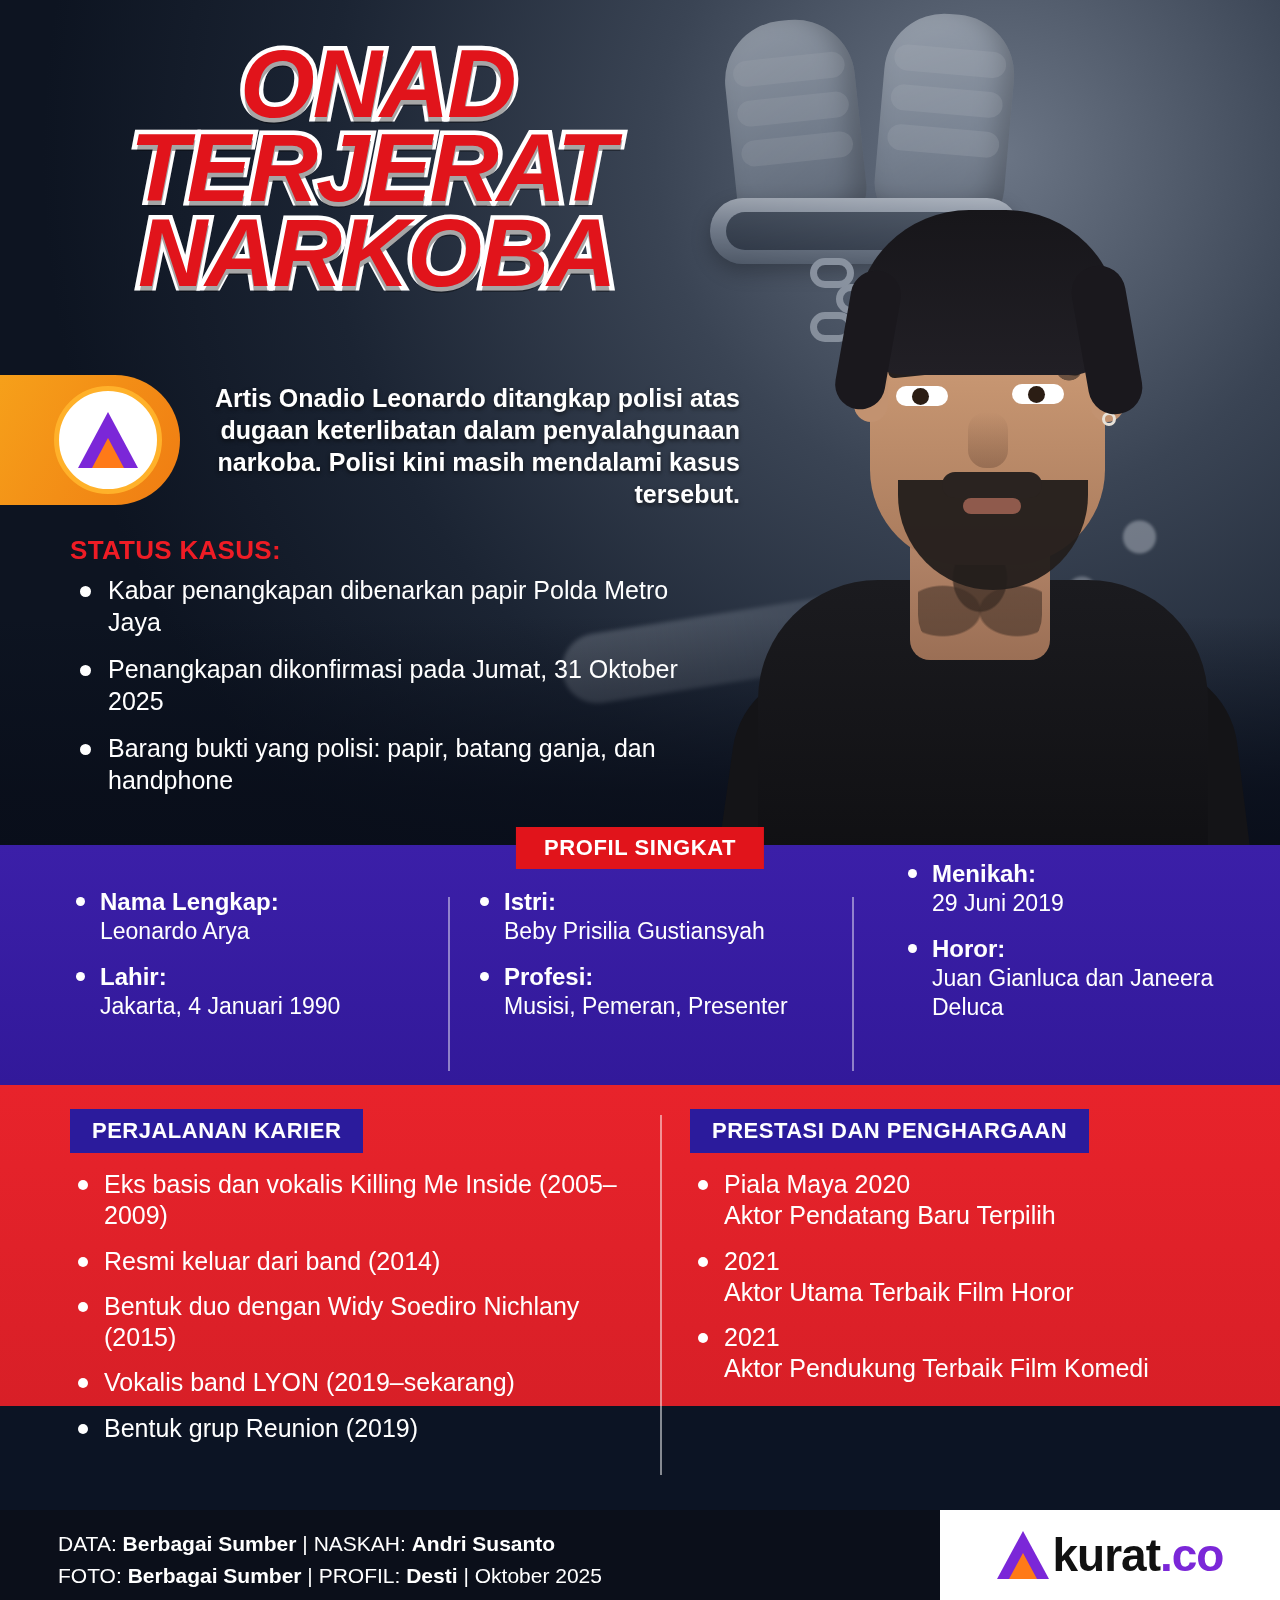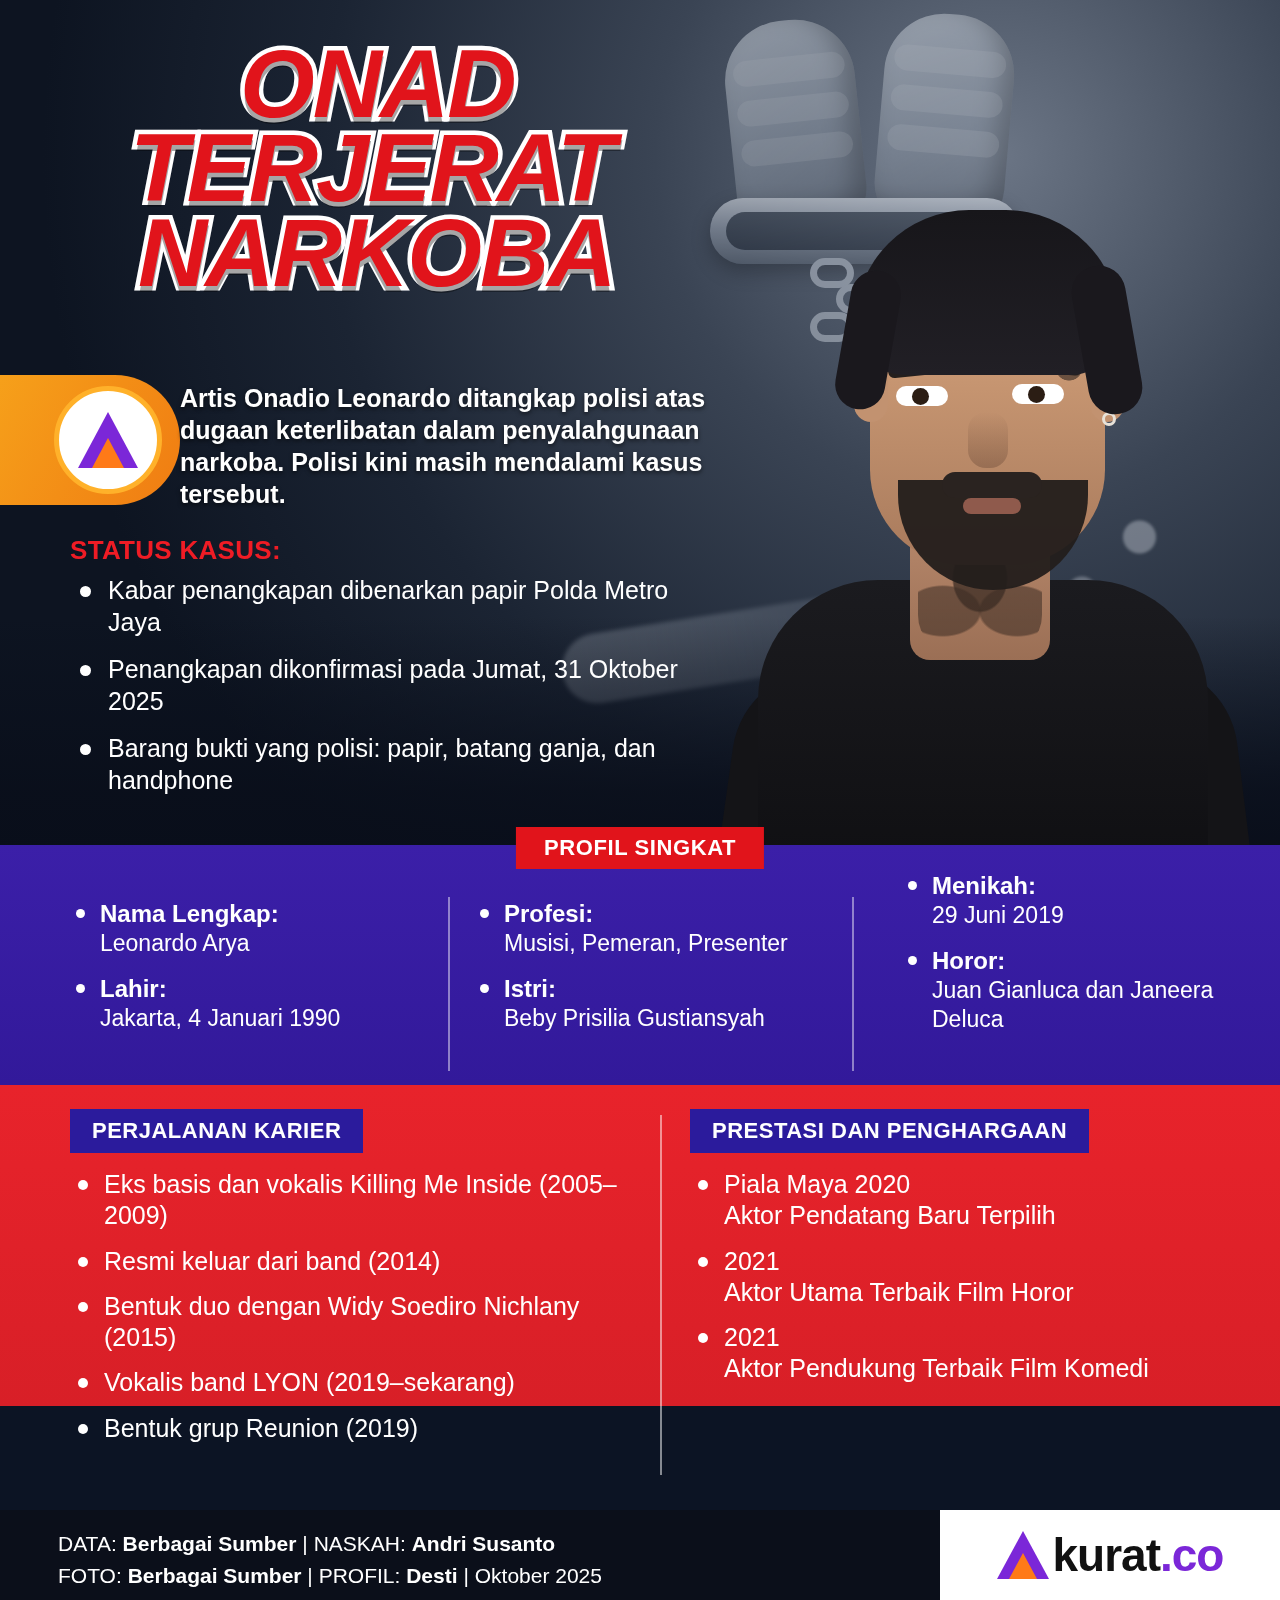--- a/index.html
+++ b/index.html
@@ -170,21 +170,21 @@
   .logo-a:after {
     content:""; position:absolute; left:14px; bottom:0;
     border-left:16px solid transparent; border-right:16px solid transparent;
     border-bottom:30px solid #ff7a18;
   }
 
   
   .lead {
     position:absolute; left:180px; top:382px; width:560px;
     color:#ffffff; font-size:25px; font-weight:bold; line-height:1.28;
-    text-align:left; text-shadow:0 2px 4px rgba(0,0,0,.6);
+    text-align:right; text-shadow:0 2px 4px rgba(0,0,0,.6);
   }
 
   
   .status-title {
     position:absolute; left:70px; top:535px;
     color:#ef1c25; font-size:26px; font-weight:bold; letter-spacing:.3px;
   }
   .status-list { position:absolute; left:72px; top:575px; width:620px; }
   .status-list li {
     list-style:none; position:relative; padding-left:36px; margin-bottom:16px;
@@ -206,21 +206,21 @@
     padding:8px 28px; letter-spacing:.6px;
   }
   .profil-cols { position:absolute; left:0; top:42px; width:1280px; height:190px; display:flex; }
   .pcol { flex:1; padding:0 26px; position:relative; }
   .pcol + .pcol:before {
     content:""; position:absolute; left:0; top:10px; bottom:6px; width:2px;
     background:rgba(255,255,255,.45);
   }
   .pcol ul { list-style:none; }
   .pcol li { position:relative; padding-left:30px; margin-bottom:16px;
-    color:#ffffff; font-size:23px; line-height:1.25;margin-top:12px; }
+    color:#ffffff; font-size:23px; line-height:1.25; }
   .pcol li:before { content:""; position:absolute; left:6px; top:10px;
     width:9px; height:9px; background:#fff; border-radius:50%; }
   .pcol li b { font-size:24px; }
   .pcol-1 { padding-left:70px; }
   .pcol-3 { padding-left:50px; }
   .pcol-3 ul { margin-top:-28px; }
 
   
   .red {
     position:absolute; left:0; top:1085px; width:1280px; height:321px;
@@ -355,26 +355,26 @@
           </li>
           <li>
             <b>Lahir:</b><br>
             <span>Jakarta, 4 Januari 1990</span>
           </li>
         </ul>
       </div>
       <div class="pcol pcol-2">
         <ul>
           <li>
+            <b>Istri:</b><br>
+            <span>Beby Prisilia Gustiansyah</span>
+          </li>
+          <li>
             <b>Profesi:</b><br>
             <span>Musisi, Pemeran, Presenter</span>
-          </li>
-          <li>
-            <b>Istri:</b><br>
-            <span>Beby Prisilia Gustiansyah</span>
           </li>
         </ul>
       </div>
       <div class="pcol pcol-3">
         <ul>
           <li>
             <b>Menikah:</b><br>
             <span>29 Juni 2019</span>
           </li>
           <li>

